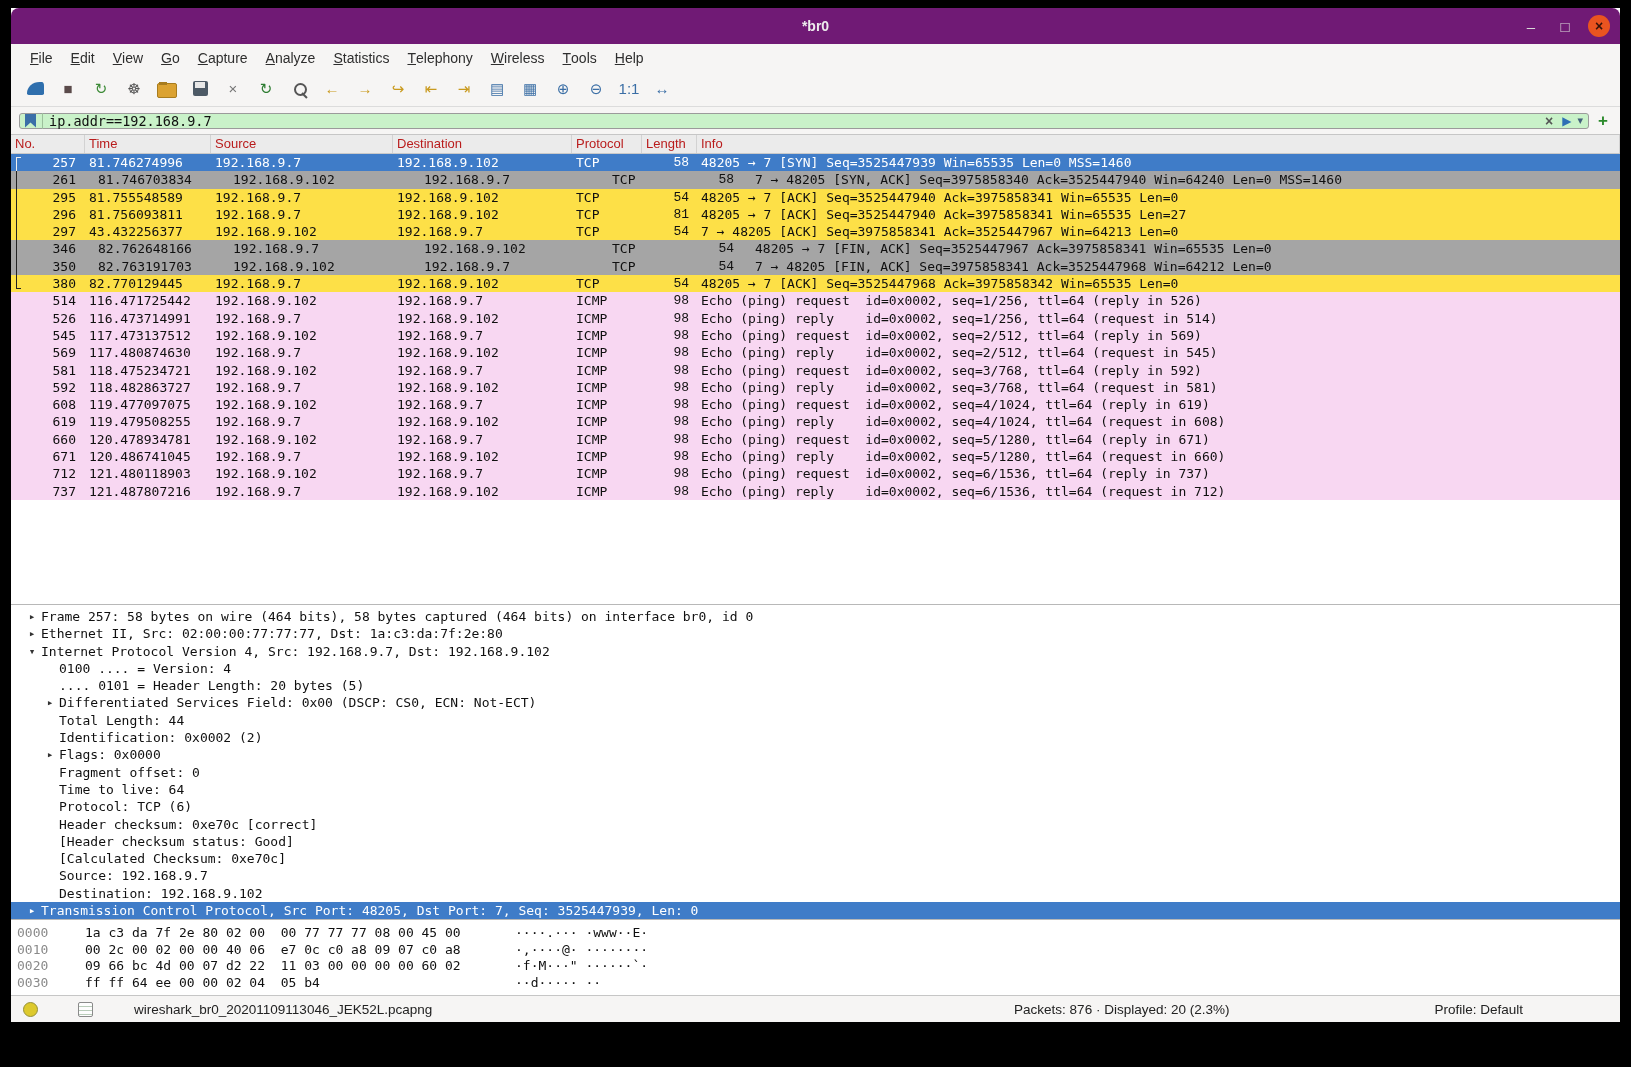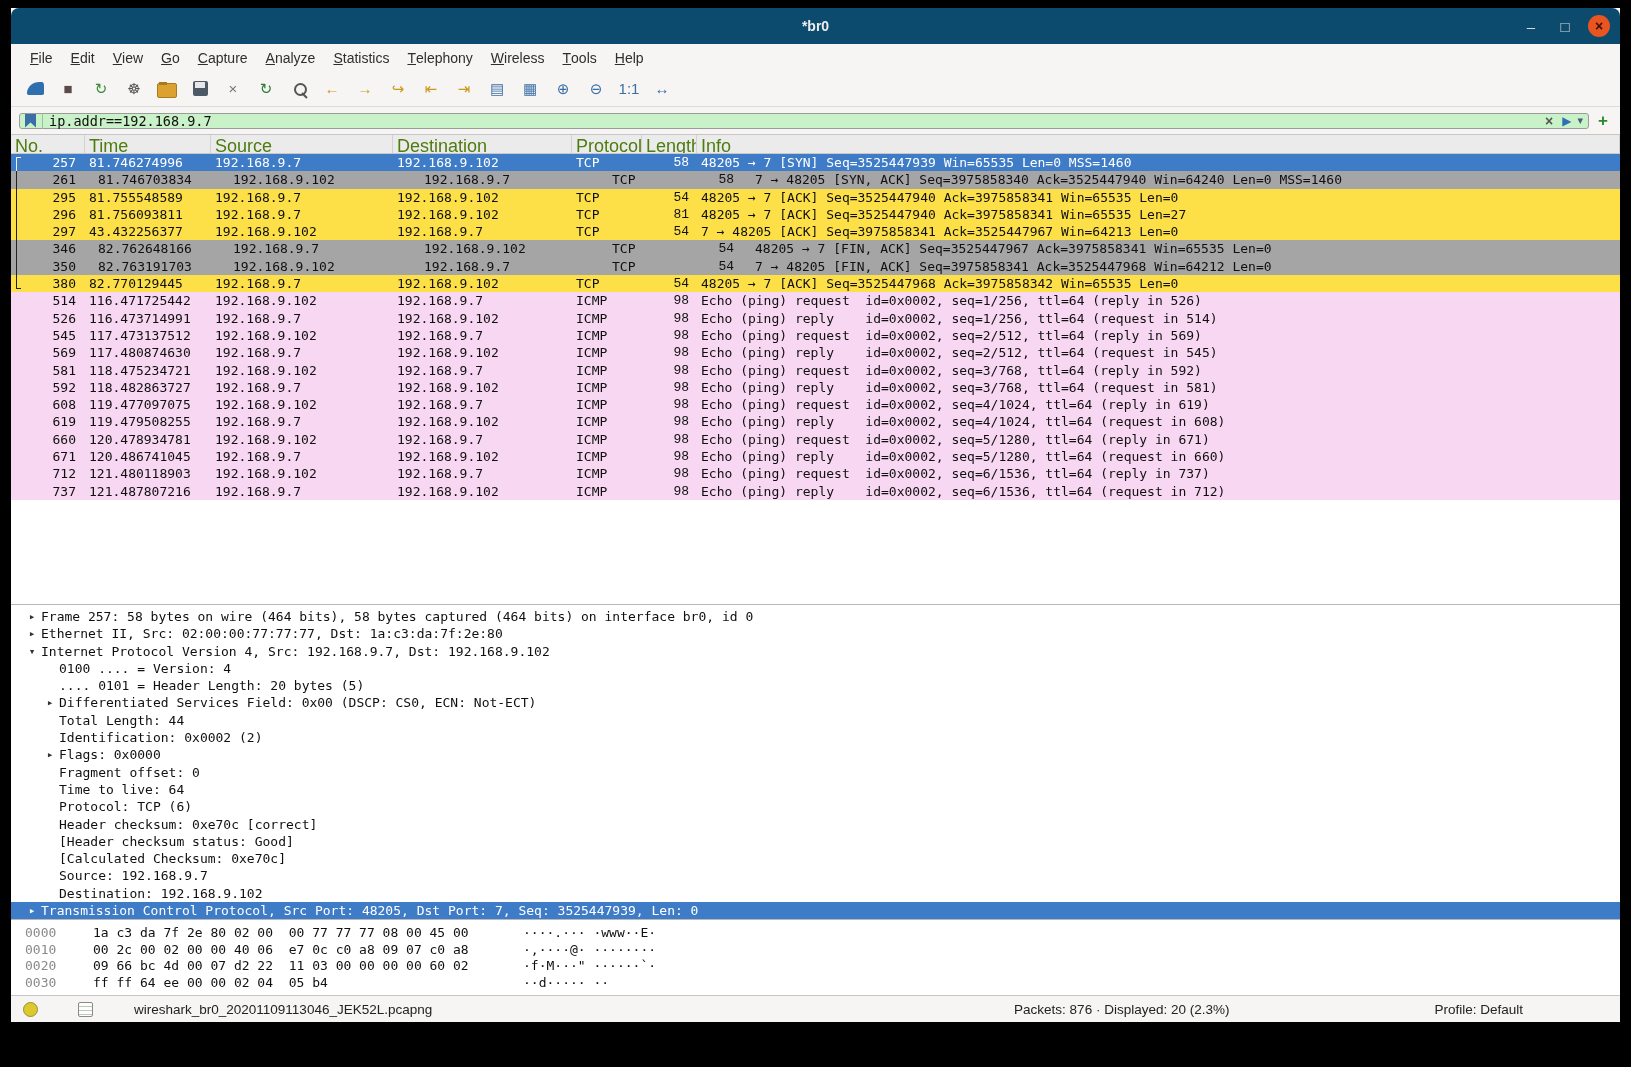--- a/index.html
+++ b/index.html
@@ -2,21 +2,21 @@
 <html><head>
 <meta charset="utf-8">
 <style>
   *{margin:0;padding:0;box-sizing:border-box;}
   html,body{width:1631px;height:1067px;background:#000;overflow:hidden;
     font-family:"Liberation Sans",sans-serif;}
   .window{position:absolute;left:11px;top:8px;width:1609px;height:1014px;
     display:flex;flex-direction:column;background:#fff;}
 
   
-  .titlebar{height:36px;background:#0c4a6e;color:#ededed;flex:0 0 36px;
+  .titlebar{height:36px;background:#701a75;color:#ededed;flex:0 0 36px;
     position:relative;display:flex;align-items:center;border-radius:8px 8px 0 0;}
   .title{position:absolute;left:0;right:0;text-align:center;font-weight:bold;font-size:14px;}
   .winctl{position:absolute;right:10px;display:flex;gap:12px;align-items:center;}
   .wbtn{width:22px;height:22px;display:flex;align-items:center;justify-content:center;
     color:#d8d8d8;font-size:15px;cursor:default;}
   .wbtn.close{background:#e95420;border-radius:50%;color:#35120a;font-weight:bold;font-size:14px;}
 
   
   .menubar{height:27px;flex:0 0 27px;background:#f6f5f4;display:flex;align-items:center;
     font-size:14px;color:#2e2e2e;padding-left:10px;}
@@ -49,21 +49,21 @@
   .fsep{width:1px;height:16px;background:#9cc09c;}
   .ftext{flex:1;font-family:"DejaVu Sans Mono",monospace;font-size:13.5px;color:#101010;}
   .fclear{color:#555;font-weight:bold;font-size:14px;padding:0 3px;}
   .fapply{color:#2f6fb5;font-size:12px;}
   .fcaret{color:#44607c;font-size:11px;}
   .fplus{color:#2c8a2c;font-weight:bold;font-size:17px;margin-left:9px;padding-right:4px;}
 
   
   .plist{flex:1 1 auto;background:#fff;overflow:hidden;display:flex;flex-direction:column;}
   .plheader{height:19px;flex:0 0 19px;background:#ebebeb;border-bottom:1px solid #c9c9c9;
-    display:flex;font-size:18px;color:#4d7c0f;}
+    display:flex;font-size:13px;color:#b91c1c;}
   .hc{border-right:1px solid #d2d2d2;padding:1px 4px;white-space:nowrap;overflow:hidden;}
   .c-no{width:74px;}.c-time{width:126px;}.c-src{width:182px;}.c-dst{width:179px;}
   .c-proto{width:70px;}.c-len{width:55px;}.c-info{flex:1;}
   .prows{flex:1;}
   .prow{display:flex;height:17.3px;line-height:17.3px;white-space:pre;
     font-family:"DejaVu Sans Mono",monospace;font-size:13px;color:#101010;}
   .prow .c{padding:0 4px;overflow:hidden;}
   .prow .c-no{text-align:right;padding-right:9px;position:relative;}
   .prow .c-len{text-align:right;padding-right:8px;font-family:Liberation Mono, monospace;}
   .row-sel{background:#3f7cc8;color:#fff;}
@@ -80,21 +80,21 @@
   .dpane{flex:0 0 315px;height:315px;border-top:1px solid #b8b8b8;background:#fff;
     overflow:hidden;padding-top:3px;font-family:"DejaVu Sans Mono",monospace;font-size:13px;color:#101010;}
   .dline{height:17.3px;line-height:17.3px;white-space:pre;display:flex;padding-left:12px;}
   .dline .arrow{width:18px;flex:0 0 18px;font-size:11px;color:#333;text-align:center;}
   .dline.ind1{padding-left:30px;}
   .dline.sel{background:#3f7cc8;color:#fff;}
   .dline.sel .arrow{color:#fff;}
 
   
   .hpane{flex:0 0 76px;height:76px;border-top:1px solid #b8b8b8;background:#fff;
-    padding:5px 0 0 14px;font-family:"DejaVu Sans Mono",monospace;font-size:13px;overflow:hidden;}
+    padding:5px 0 0 6px;font-family:"DejaVu Sans Mono",monospace;font-size:13px;overflow:hidden;}
   .hrow{display:flex;height:16.5px;line-height:16.5px;white-space:pre;color:#101010;}
   .hoff{color:#8a8a8a;width:46px;flex:0 0 46px;margin-right:22px;}
   .hhex{width:400px;flex:0 0 400px;}
   .hascii{margin-left:30px;}
 
   
   .statusbar{flex:0 0 27px;height:27px;background:#f6f5f4;border-top:1px solid #c6c6c6;
     display:flex;align-items:center;padding:0 12px;font-size:13.5px;color:#222;gap:29px;}
   .led{width:15px;height:15px;border-radius:50%;background:#ddc92d;border:1px solid #95913a;}
   .note{width:15px;height:15px;margin-left:11px;border:1px solid #8a8a8a;border-radius:2px;

